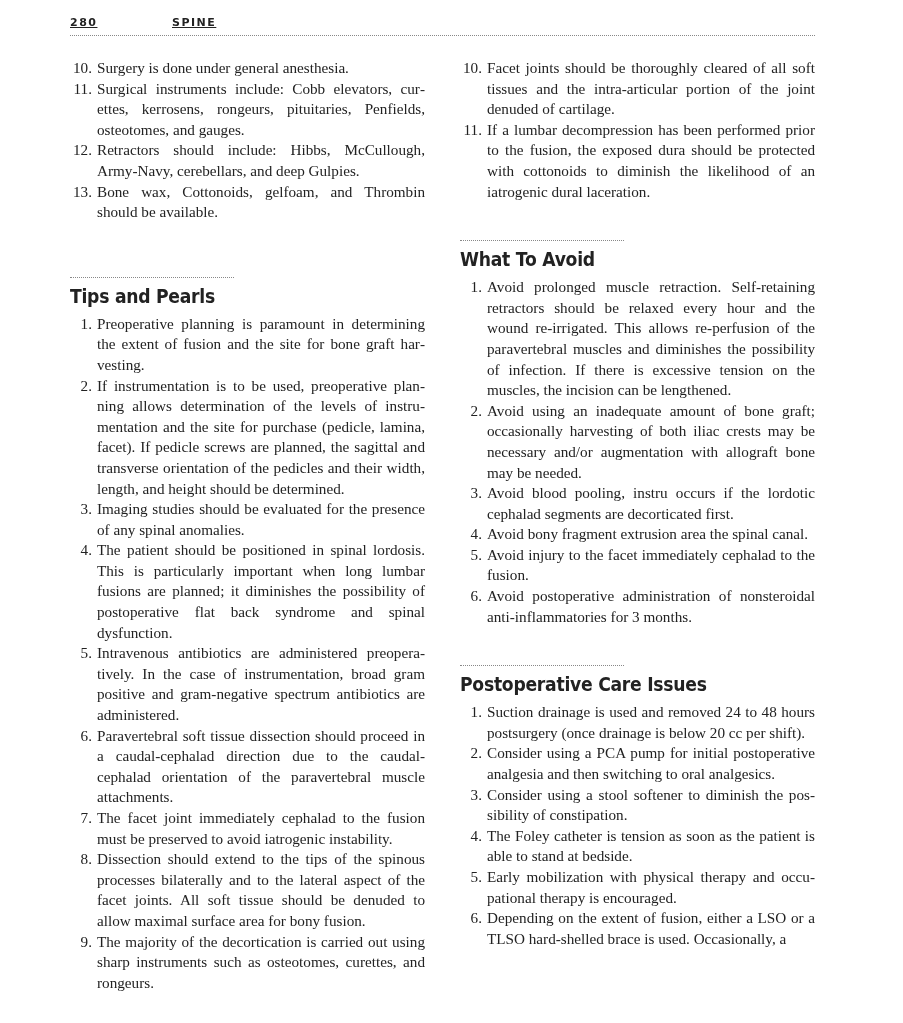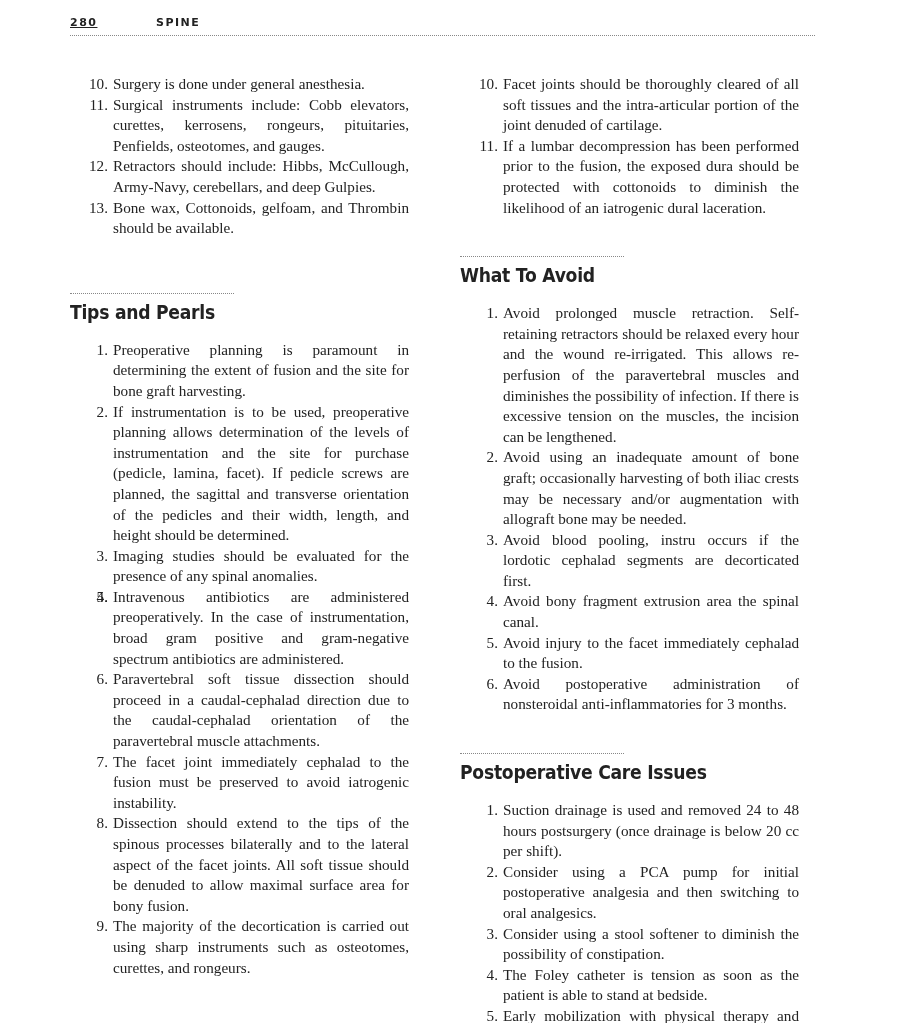--- a/index.html
+++ b/index.html
@@ -7,29 +7,29 @@
       width: 903px; height: 1023px; background: #ffffff; color: #222;
       position: relative; overflow: hidden;
       font-family: "Liberation Serif", serif;
     }
     .running-head {
       position: absolute; left: 70px; top: 14px; width: 745px; height: 22px;
       font-family: "DejaVu Sans", sans-serif; font-weight: bold; font-size: 11px;
       letter-spacing: 1.5px; color: #222;
     }
     .running-head .folio { position: absolute; left: 0; top: 2px; text-decoration: underline; }
-    .running-head .title { position: absolute; left: 86px; top: 2px; }
+    .running-head .title { position: absolute; left: 102px; top: 2px; text-decoration: underline; }
     .head-rule {
       position: absolute; left: 70px; top: 35px; width: 745px; height: 0;
       border-top: 1px dotted #888;
     }
     .col { position: absolute; top: 58px; width: 355px; }
     .col-left { left: 70px; }
     .col-right { left: 460px; }
-    ol.items { list-style: none; margin: 16px; padding: 0; }
+    ol.items { list-style: none; margin: 0; padding: 0; }
     ol.items li {
       position: relative; padding-left: 27px; font-size: 15.2px; line-height: 20.6px;
       text-align: justify; hyphens: manual;
     }
     ol.items li .num { position: absolute; left: 0; width: 22px; text-align: right; }
     .section { margin-top: 34px; }
     .sec-rule { width: 164px; border-top: 1px dotted #888; margin-bottom: 6px; }
     h2.sec-title {
       margin: 0 0 6px 0; font-family: "DejaVu Sans", sans-serif; font-weight: bold;
       font-size: 20px; letter-spacing: -0.3px; color: #222; transform: scaleX(0.86); transform-origin: left;
@@ -52,21 +52,21 @@
     <li><span class="num">13.</span><span>Bone wax, Cottonoids, gelfoam, and Thrombin should be available.</span></li>
   </ol>
 
   <div class="section" style="margin-top:54px">
     <div class="sec-rule"></div>
     <h2 class="sec-title">Tips and Pearls</h2>
     <ol class="items">
       <li><span class="num">1.</span><span>Preoperative planning is paramount in determining the extent of fusion and the site for bone graft har­vesting.</span></li>
       <li><span class="num">2.</span><span>If instrumentation is to be used, preoperative plan­ning allows determination of the levels of instru­mentation and the site for purchase (pedicle, lamina, facet). If pedicle screws are planned, the sagittal and transverse orientation of the pedicles and their width, length, and height should be determined.</span></li>
       <li><span class="num">3.</span><span>Imaging studies should be evaluated for the pres­ence of any spinal anomalies.</span></li>
-      <li><span class="num">4.</span></li>
+      <li><span class="num">4.</span><span>The patient should be positioned in spinal lordosis. This is particularly important when long lumbar fusions are planned; it diminishes the possibility of postoperative flat back syndrome and spinal dysfunction.</span></li>
       <li><span class="num">5.</span><span>Intravenous antibiotics are administered preopera­tively. In the case of instrumentation, broad gram positive and gram-negative spectrum antibiotics are administered.</span></li>
       <li><span class="num">6.</span><span>Paravertebral soft tissue dissection should proceed in a caudal-cephalad direction due to the caudal-cephalad orientation of the paravertebral muscle attachments.</span></li>
       <li><span class="num">7.</span><span>The facet joint immediately cephalad to the fusion must be preserved to avoid iatrogenic instability.</span></li>
       <li><span class="num">8.</span><span>Dissection should extend to the tips of the spinous processes bilaterally and to the lateral aspect of the facet joints. All soft tissue should be denuded to allow maximal surface area for bony fusion.</span></li>
       <li><span class="num">9.</span><span>The majority of the decortication is carried out using sharp instruments such as osteotomes, curettes, and rongeurs.</span></li>
     </ol>
   </div>
 </div>
 
 <div class="col col-right">

